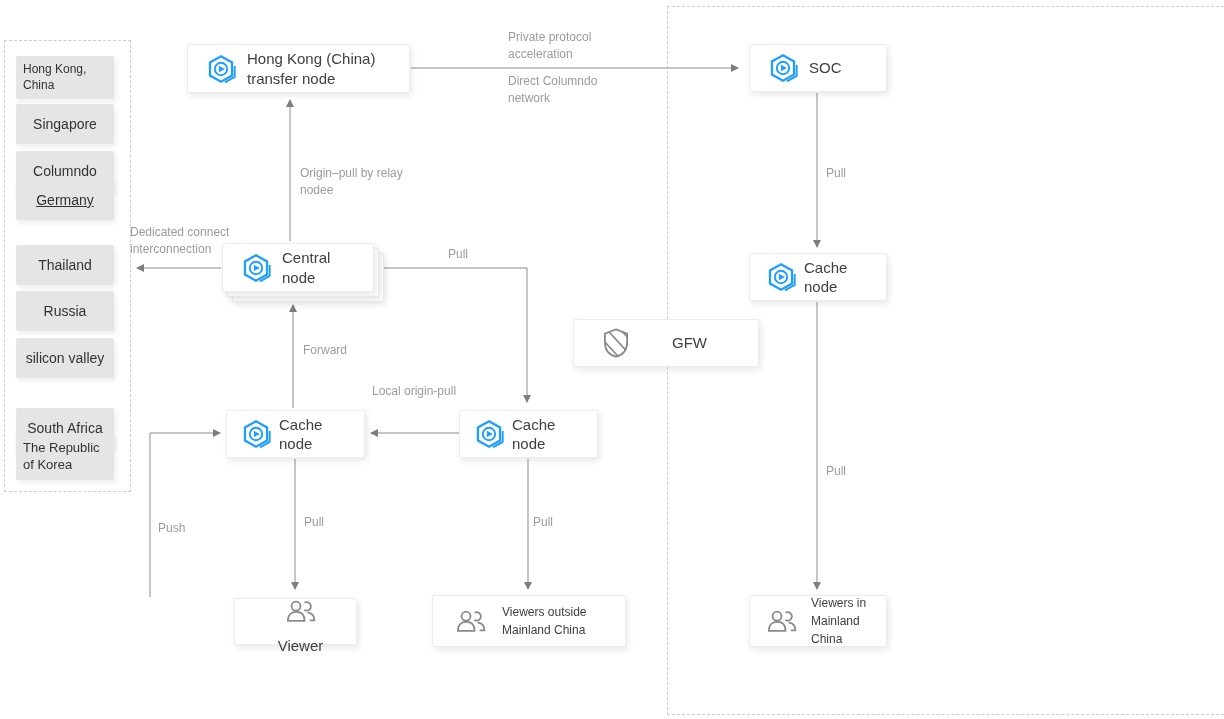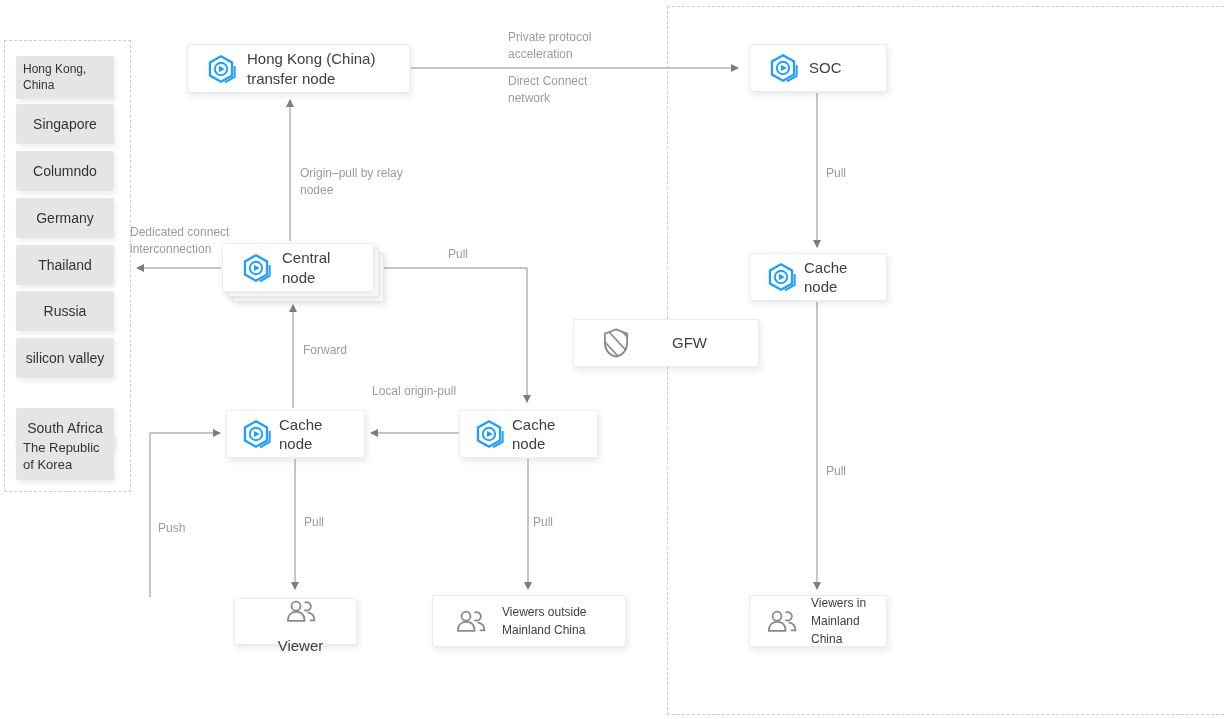--- a/index.html
+++ b/index.html
@@ -63,21 +63,21 @@
     <path class="conn" d="M817,302 V589" marker-end="url(#arr)"></path>
     <path class="conn" d="M459,433 H371" marker-end="url(#arr)"></path>
     <path class="conn" d="M150,597 V433 H220" marker-end="url(#arr)"></path>
     <path class="conn" d="M295,459 V589" marker-end="url(#arr)"></path>
     <path class="conn" d="M528,459 V589" marker-end="url(#arr)"></path>
   </svg>
 
   <div class="region-item two-line small" style="top:56px;height:43px;">Hong Kong, China</div>
   <div class="region-item" style="top:104px;height:40px;">Singapore</div>
   <div class="region-item" style="top:151px;height:40px;">Columndo</div>
-  <div class="region-item" style="top:198px;height:40px;">Germany</div>
+  <div class="region-item" style="top:180px;height:40px;text-decoration:underline;">Germany</div>
   <div class="region-item" style="top:245px;height:40px;">Thailand</div>
   <div class="region-item" style="top:291px;height:40px;">Russia</div>
   <div class="region-item" style="top:338px;height:40px;">silicon valley</div>
   <div class="region-item" style="top:385px;height:40px;margin-top:23px;">South Africa</div>
   <div class="region-item two-line" style="top:433px;height:47px;">The Republic of Korea</div>
 
   <div class="node-box" style="left:187px;top:44px;width:223px;height:49px;">
     <span class="icon">
       <svg width="30" height="30" viewBox="0 0 34 34">
         <polygon class="hex-stroke" stroke-width="2.6" points="17,2.5 29.5,9.5 29.5,24.5 17,31.5 4.5,24.5 4.5,9.5"></polygon>
@@ -201,21 +201,21 @@
         <circle class="gray-stroke" stroke-width="2.2" cx="13.5" cy="8.5" r="5.5"></circle>
         <path class="gray-stroke" stroke-width="2.2" stroke-linejoin="round" d="M3.5,26.5 C3.5,19 8,15.5 13.8,15.5 C19.6,15.5 24,19 24,26.5 Z"></path>
         <path class="gray-stroke" stroke-width="2.2" stroke-linecap="round" d="M24.8,3.8 a5.2,5.2 0 1 1 -0.4,9.6"></path>
         <path class="gray-stroke" stroke-width="2.2" stroke-linecap="round" d="M28.6,16.4 C33.6,17.2 36,20.8 36,26 L31.2,26"></path>
       </svg>
     </span>
     <span class="node-label-sm" style="width:66px;">Viewers in Mainland China</span>
   </div>
 
   <div class="edge-label" style="left:508px;top:29px;width:112px;">Private protocol acceleration</div>
-  <div class="edge-label" style="left:508px;top:73px;width:100px;">Direct Connect network</div>
+  <div class="edge-label" style="left:508px;top:73px;width:100px;">Direct Columndo network</div>
   <div class="edge-label" style="left:300px;top:165px;width:126px;">Origin–pull by relay nodee</div>
   <div class="edge-label" style="left:130px;top:224px;width:112px;">Dedicated connect interconnection</div>
   <div class="edge-label" style="left:448px;top:246px;">Pull</div>
   <div class="edge-label" style="left:303px;top:342px;">Forward</div>
   <div class="edge-label" style="left:372px;top:383px;width:140px;">Local origin-pull</div>
   <div class="edge-label" style="left:158px;top:520px;">Push</div>
   <div class="edge-label" style="left:304px;top:514px;">Pull</div>
   <div class="edge-label" style="left:533px;top:514px;">Pull</div>
   <div class="edge-label" style="left:826px;top:165px;">Pull</div>
   <div class="edge-label" style="left:826px;top:463px;">Pull</div>

